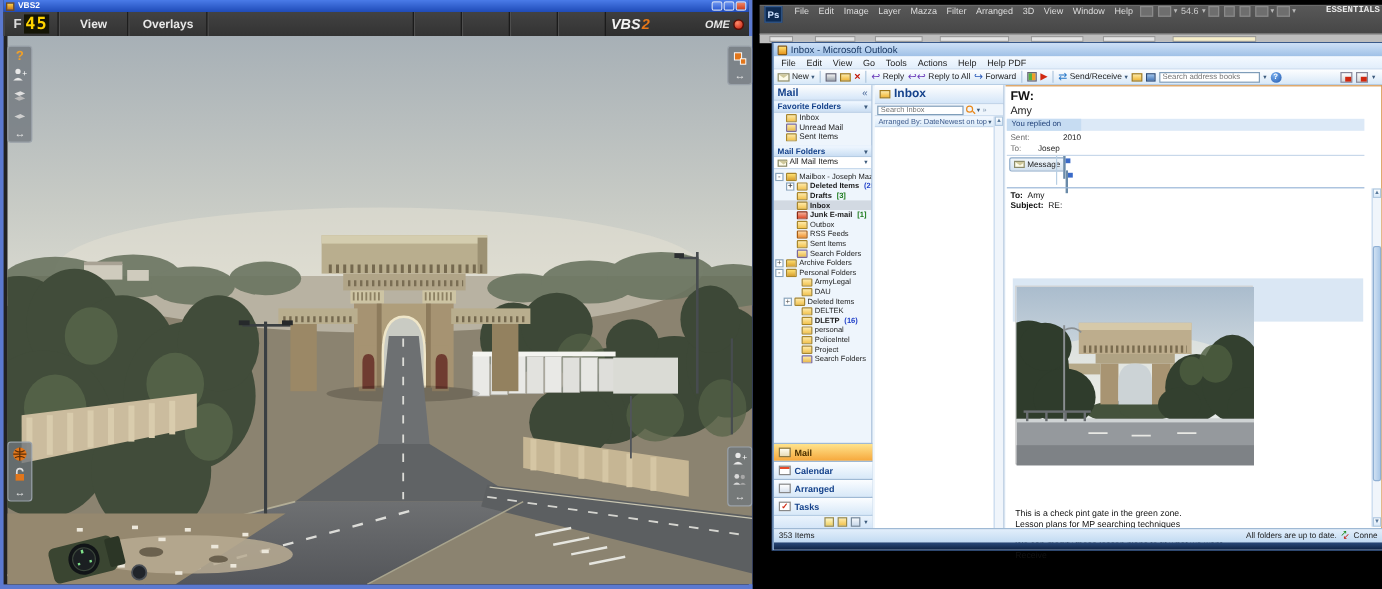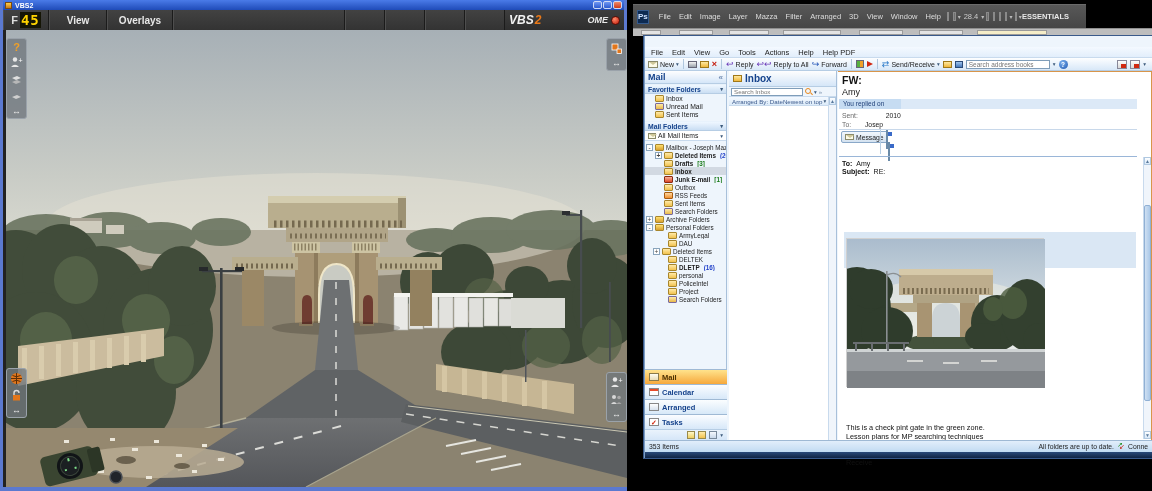--- a/index.html
+++ b/index.html
@@ -22,21 +22,21 @@
   .vbs-logo .v1{color:#f2f2f2;font-weight:bold;font-style:italic;font-size:12px;}
   .vbs-logo .v2{color:#e87818;font-weight:bold;font-style:italic;font-size:12px;margin-left:-2px;}
   .vbs-logo .v3{color:#e8e8e8;font-weight:bold;font-style:italic;font-size:9px;margin-left:43px;}
   .vbs-red{width:9px;height:9px;border-radius:50%;background:radial-gradient(circle at 35% 30%,#ff8a6a,#c01808);border:1px solid #5a0c04;}
   #vbs-viewport{left:3px;top:30px;width:621px;height:457px;overflow:hidden;}
   .vtb{position:absolute;width:21px;background:rgba(112,118,124,.78);border:1px solid #9aa2aa;border-radius:3px;display:flex;flex-direction:column;align-items:center;padding:3px 0;gap:4px;z-index:5;}
   .vtb .q{color:#f0a028;font-weight:bold;font-size:11px;line-height:10px;}
   .vtb .arr{color:#e8e8e8;font-size:9px;line-height:8px;}
 
   
-  #ps-bar{left:633px;top:4px;width:453px;height:24px;background:linear-gradient(#585858,#464646);border-top:1px solid #6a6a6a;display:flex;align-items:center;color:#ddd;font-size:7.5px;}
+  #ps-bar{left:633px;top:4px;width:519px;height:24px;background:linear-gradient(#585858,#464646);border-top:1px solid #6a6a6a;display:flex;color:#ddd;font-size:7.5px;}
   .ps-logo{width:15px;height:14px;background:#0d2a52;color:#cfe2ff;font-size:8px;font-weight:bold;display:flex;align-items:center;justify-content:center;margin:0 6px 0 4px;border:1px solid #355a8c;}
   .ps-menu{padding:0 4px;}
   .ps-ico{width:11px;height:9px;background:#6e6e6e;border:1px solid #8a8a8a;margin:0 2px;}
   .ps-dd{font-size:6px;color:#bbb;}
   #ps-options{left:633px;top:28px;width:519px;height:8px;background:#bdbdbd;border-top:1px solid #8f8f8f;}
   .ps-opt{position:absolute;top:1px;height:5px;background:#e3e3e3;border:1px solid #9a9a9a;}
 
   
   #ol-window{left:644px;top:36px;width:508px;height:422px;background:#eef5fc;border-left:1px solid #7d9ec4;box-shadow:0 0 0 1px #39598a;}
   .ol-titlebar{left:0;top:0;width:100%;height:11px;background:linear-gradient(#cde0f7,#9fc0e6);display:flex;align-items:center;padding:0 3px;font-size:8px;color:#14335f;}
@@ -416,42 +416,46 @@
     <span class="ps-menu">Mazza</span>
     <span class="ps-menu">Filter</span>
     <span class="ps-menu">Arranged</span>
     <span class="ps-menu">3D</span>
     <span class="ps-menu">View</span>
     <span class="ps-menu">Window</span>
     <span class="ps-menu">Help</span>
     <span class="ps-ico"></span>
     <span class="ps-ico"></span>
       <span class="ps-dd">▾</span>
-    <span style="margin:0 3px;color:#ccc;">28.4</span>
+    <span style="margin:0 3px;color:#ccc;">54.6</span>
       <span class="ps-dd">▾</span>
     <span class="ps-ico" style="width:9px;"></span>
     <span class="ps-ico" style="width:9px;"></span>
     <span class="ps-ico" style="width:9px;"></span>
     <span class="ps-ico"></span>
       <span class="ps-dd">▾</span>
     <span class="ps-ico"></span>
       <span class="ps-dd">▾</span>
-    <span style="margin-left:auto;padding-right:17px;font-weight:bold;color:#e8e8e8;">ESSENTIALS</span>
+    <span style="margin-left:auto;padding-right:2px;font-weight:bold;color:#e8e8e8;font-family:Liberation Mono, monospace;">ESSENTIALS</span>
   </div>
   <div class="abs" id="ps-options">
     <span class="ps-opt" style="left:8px;width:20px;"></span>
     <span class="ps-opt" style="left:46px;width:34px;"></span>
     <span class="ps-opt" style="left:96px;width:40px;"></span>
     <span class="ps-opt" style="left:150px;width:58px;"></span>
     <span class="ps-opt" style="left:226px;width:44px;"></span>
     <span class="ps-opt" style="left:286px;width:44px;"></span>
     <span class="ps-opt" style="left:344px;width:70px;background:#f5edc8;"></span>
   </div>
 
   <div class="abs" id="ol-window">
+    <div class="abs ol-titlebar">
+      <span class="ol-appicon"></span>
+      <span>Inbox - Microsoft Outlook</span>
+    </div>
     <div class="abs ol-menubar">
       <span>File</span>
       <span>Edit</span>
       <span>View</span>
       <span>Go</span>
       <span>Tools</span>
       <span>Actions</span>
       <span>Help</span>
       <span>Help PDF</span>
     </div>

